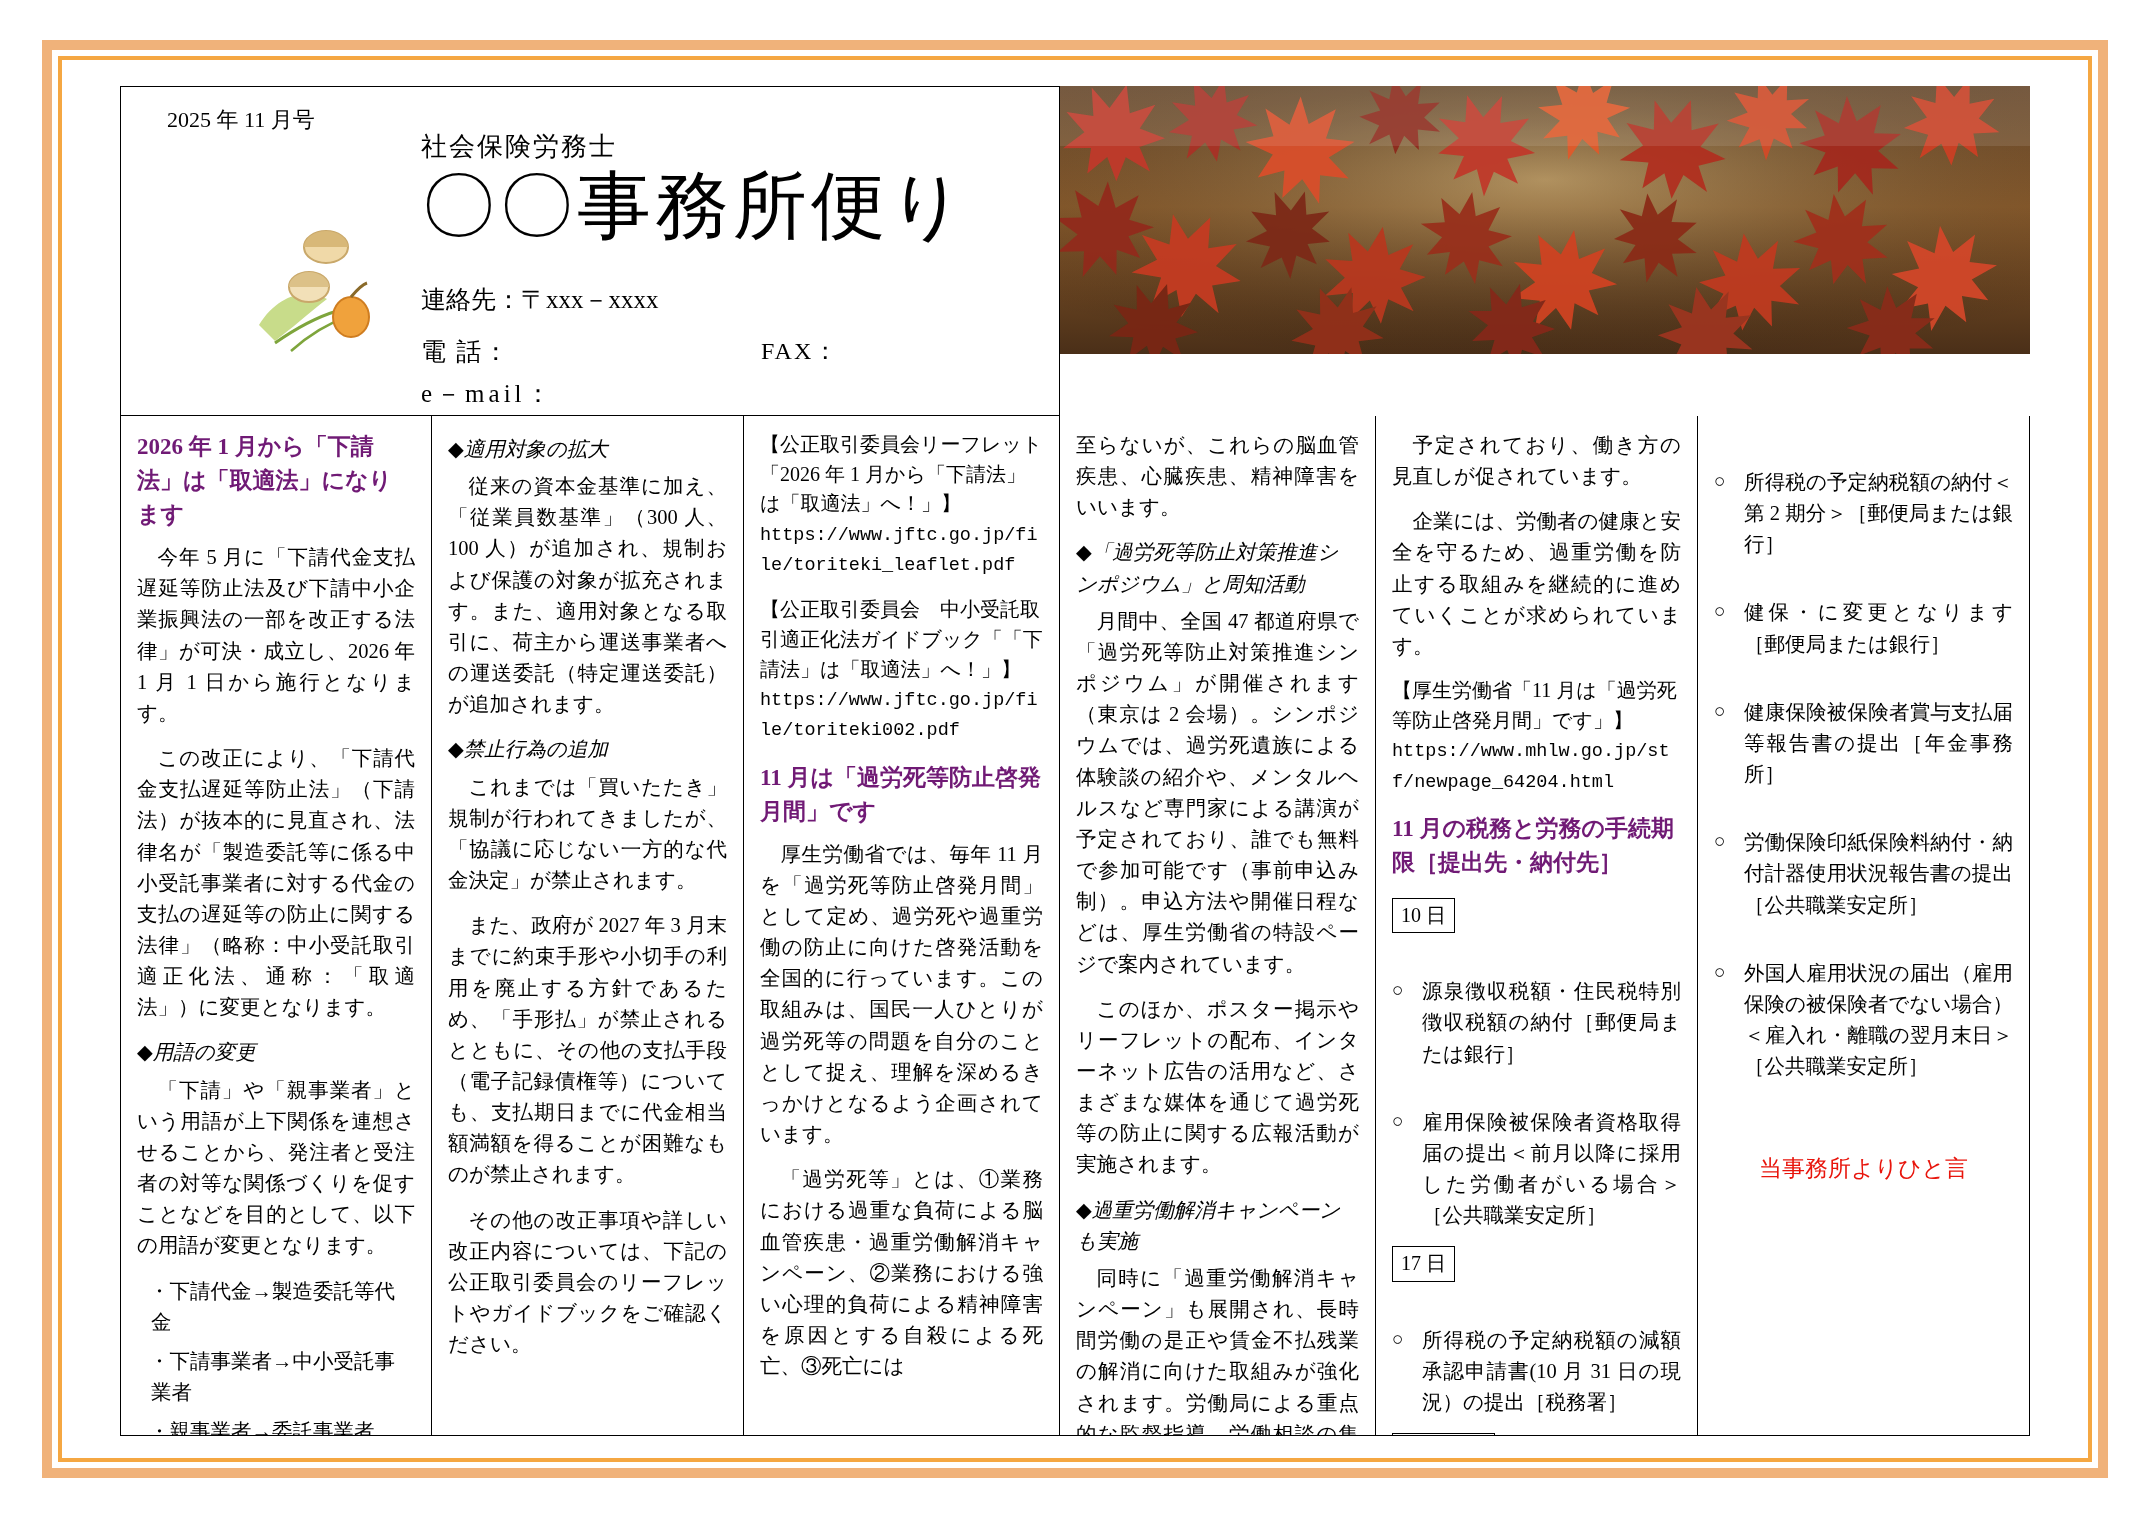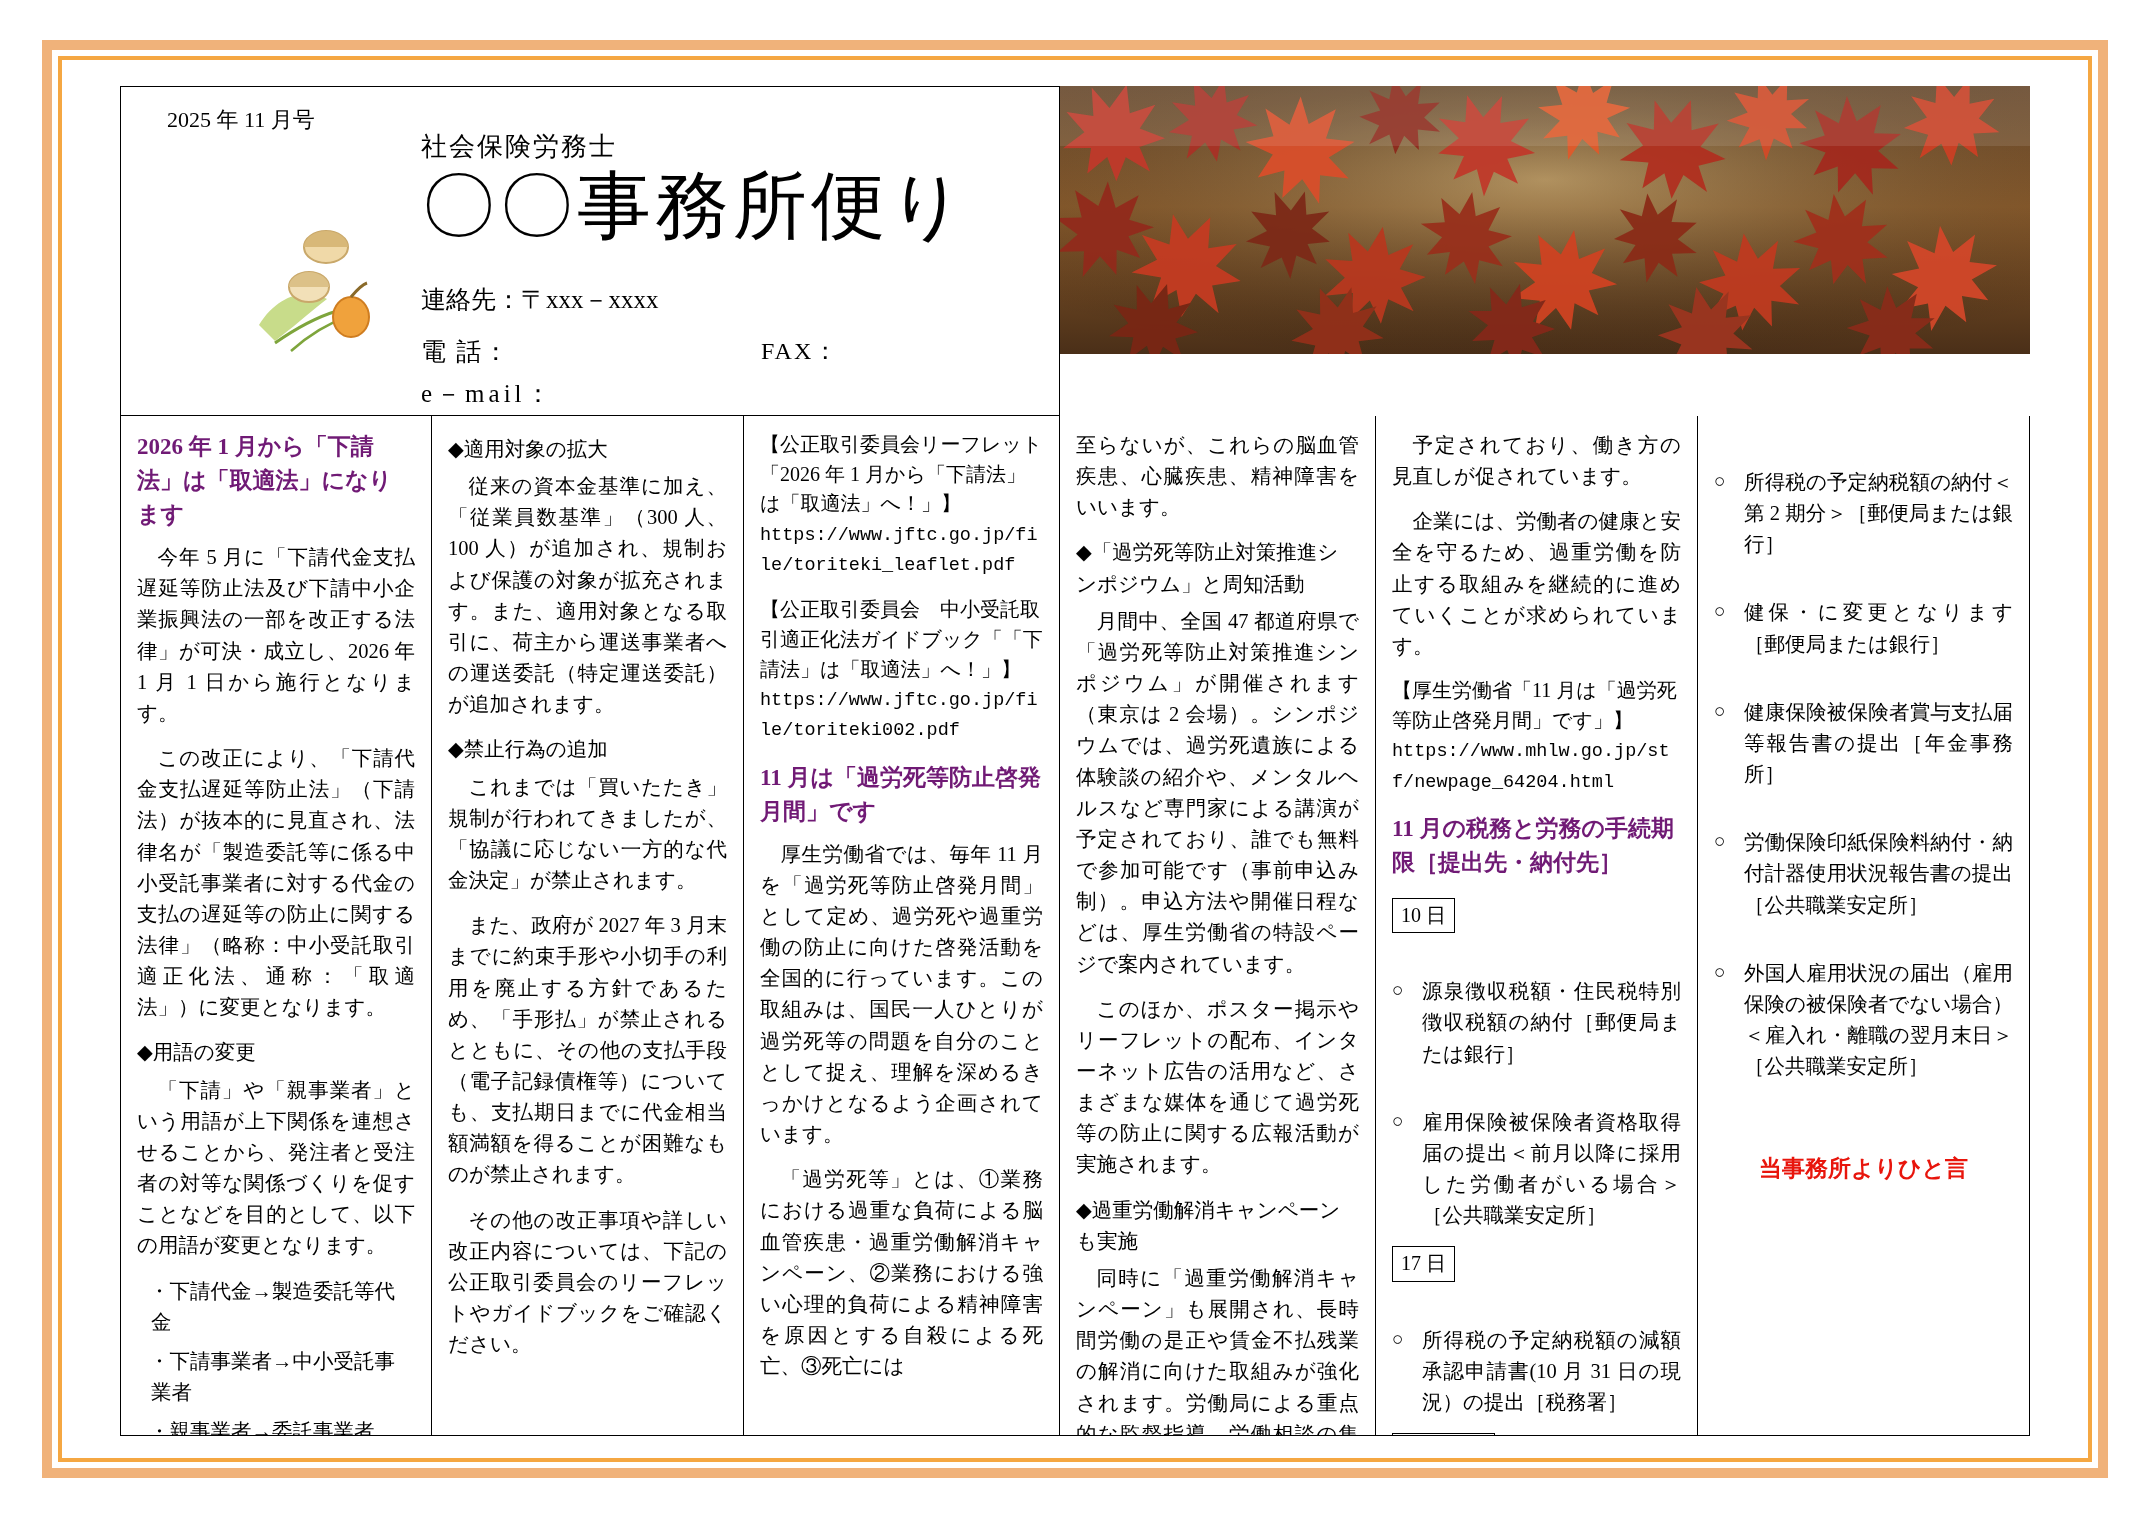--- a/index.html
+++ b/index.html
@@ -145,20 +145,21 @@
   }
   p.para {
     margin: 0 0 14px 0;
     text-indent: 1em;
     text-align: justify;
   }
   p.para.noindent { text-indent: 0; }
   .subhead {
     margin: 4px 0 6px 0;
     font-size: 20.5px;
+    font-style: italic;
   }
   ul.bullets {
     list-style: none;
     margin: 4px 0 0 0;
     padding: 0 0 0 14px;
   }
   ul.bullets li {
     margin-bottom: 8px;
     text-indent: -0.1em;
   }
@@ -196,21 +197,21 @@
     margin-top: 37px;
   }
   ul.circle-list li:before {
     content: "○";
     position: absolute;
     left: 0; top: 0;
     font-size: 19px;
   }
   .hitokoto {
     color: #e8150c;
-    font-weight: bold;
+    font-weight: normal;
     font-size: 23px;
     text-align: center;
     margin-top: 70px;
   }
 </style>
 </head>
 <body>
 
 <div class="page">
   <div class="frame-outer"></div>

